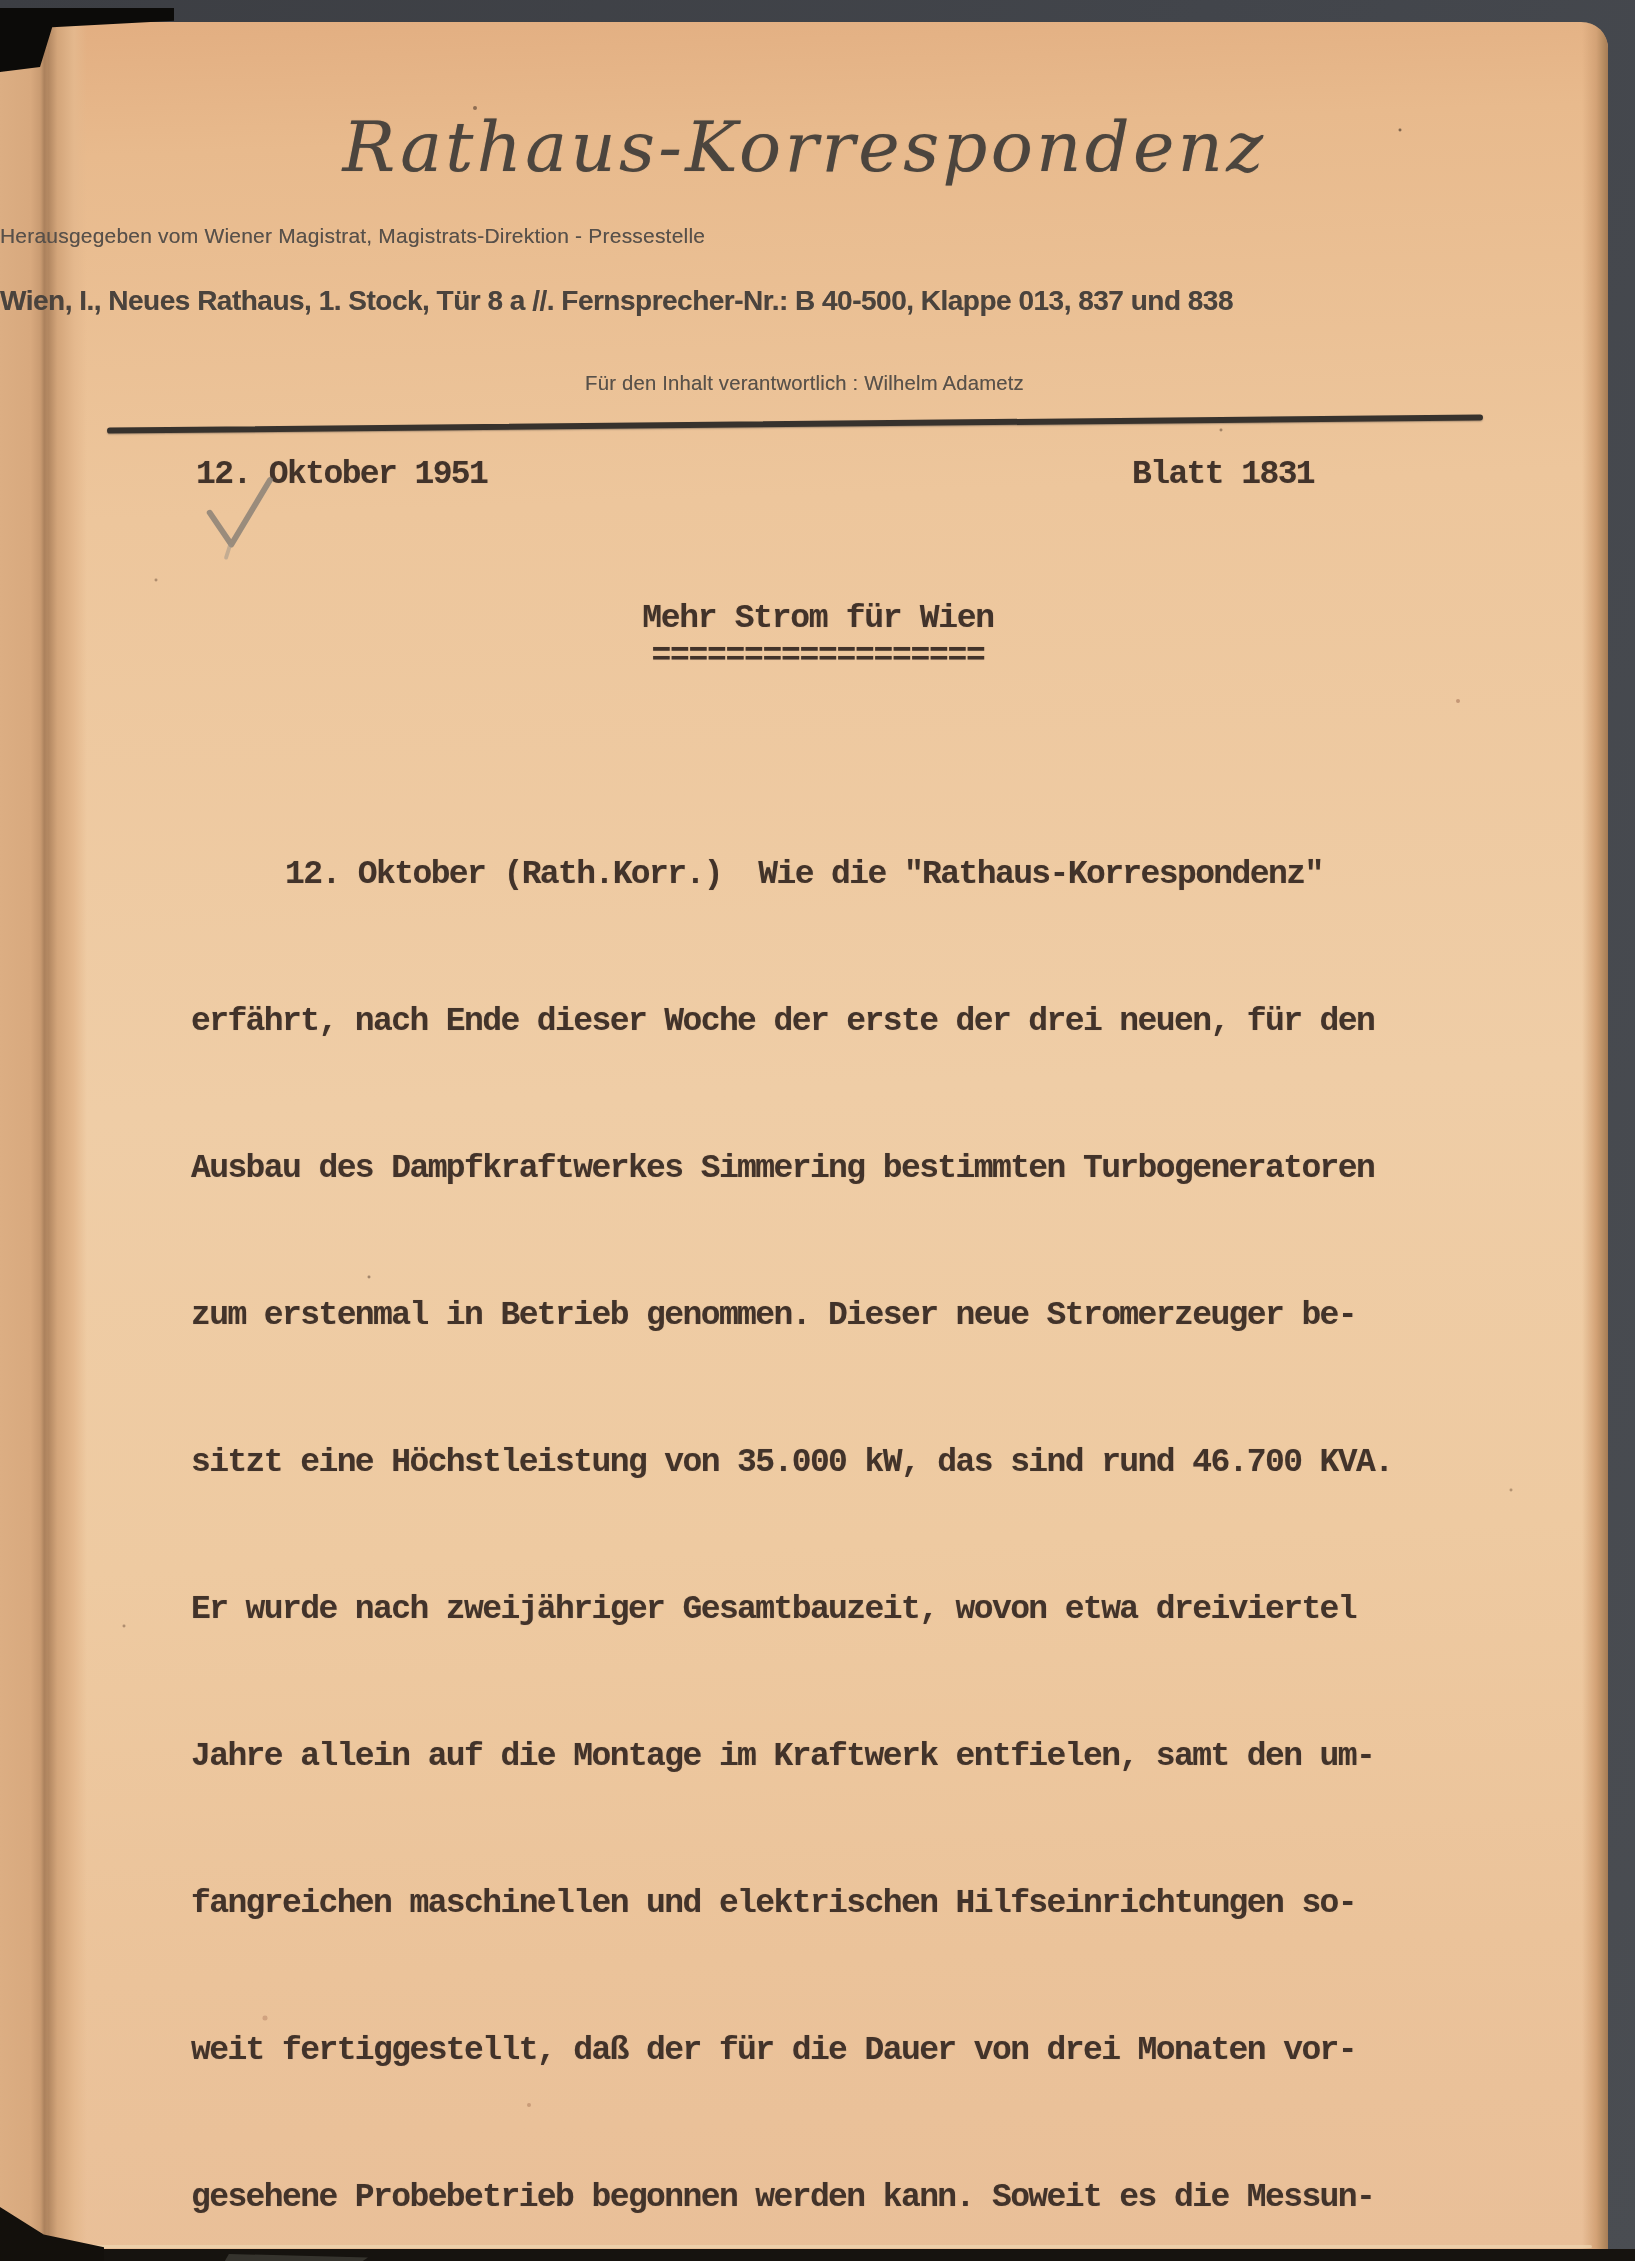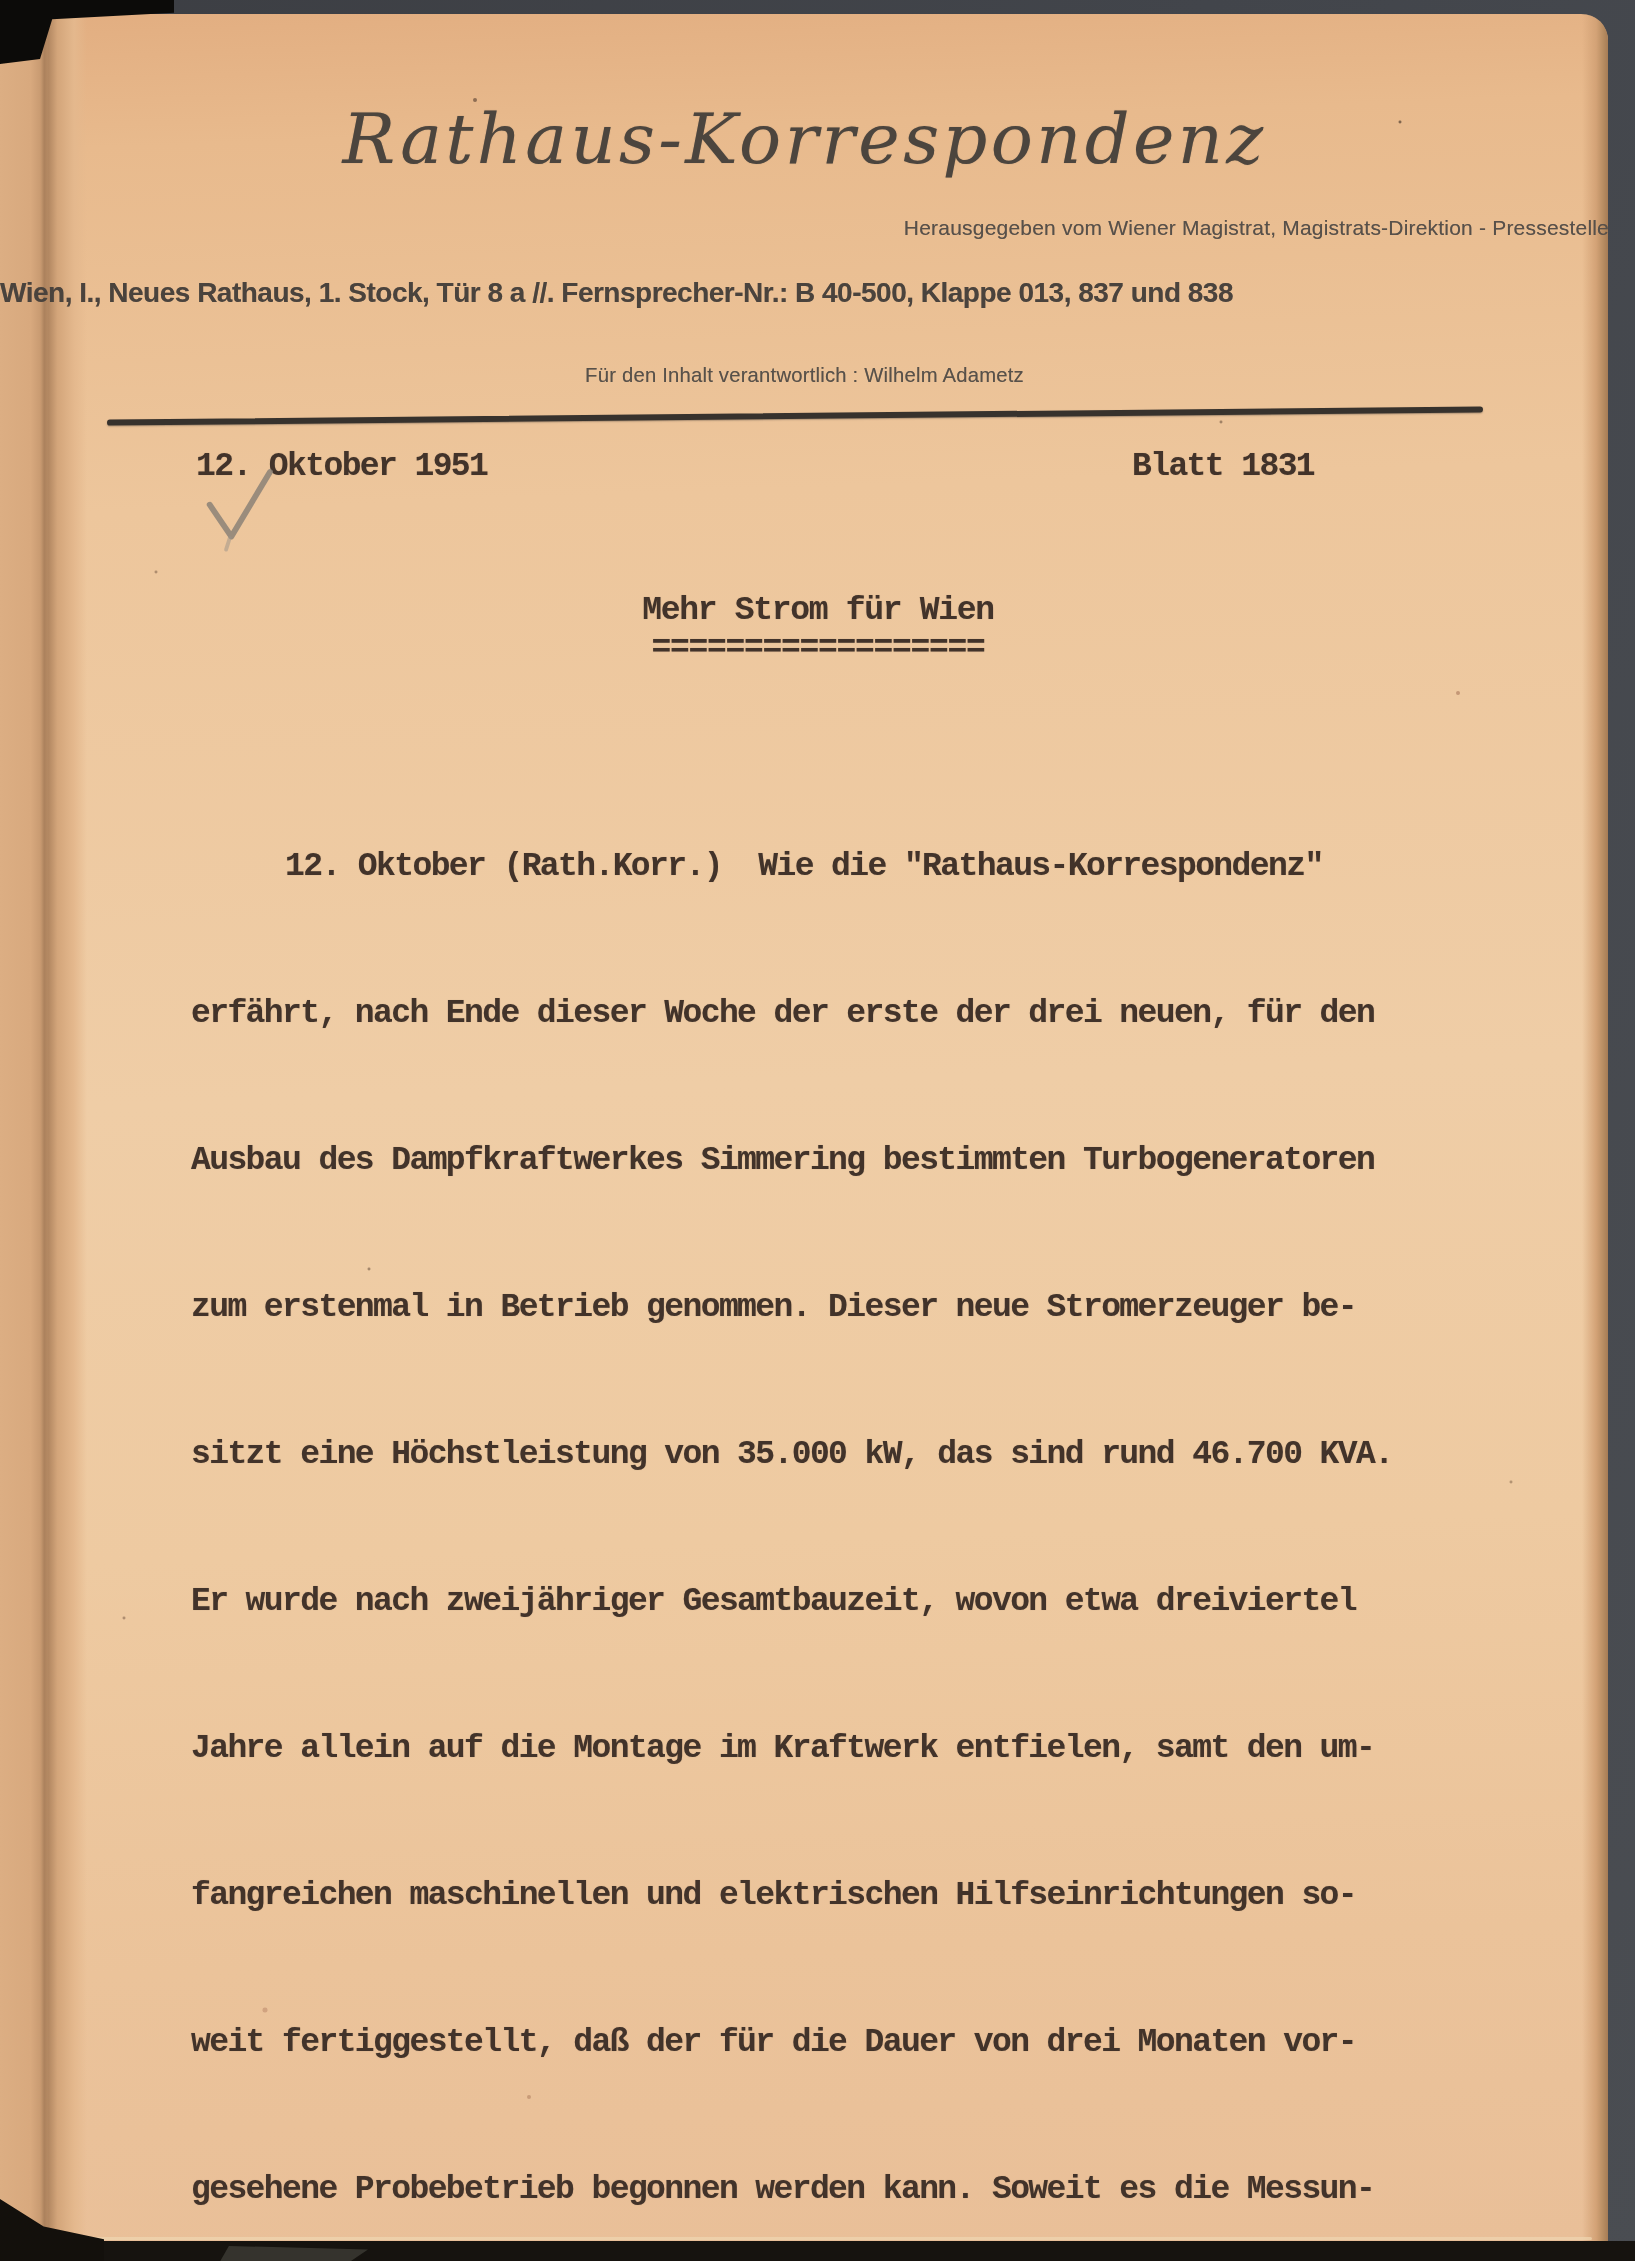--- a/index.html
+++ b/index.html
@@ -52,21 +52,21 @@
     264px 2009px 0 1.5px rgba(150,90,70,.3), 528px 2096px 0 1px rgba(140,85,60,.35),
     123px 1617px 0 0.5px rgba(80,55,40,.4), 1220px 421px 0 0.5px rgba(70,50,38,.45);}
   
   .masthead{
     position:absolute;left:0;top:88px;width:1609px;height:102px;line-height:102px;text-align:center;
     font-family:"DejaVu Serif","Liberation Serif",serif;font-style:italic;font-weight:400;
     font-size:70px;letter-spacing:3.4px;color:#4c453e;
     text-shadow:0 0 1px rgba(76,69,62,.4);
   }
   .publine{
-    position:absolute;left:0;top:213px;width:1609px;text-align:right;line-height:29px;
+    position:absolute;left:0;top:213px;width:1609px;text-align:left;line-height:29px;
     font-size:21px;color:#57504a;letter-spacing:0.2px;text-shadow:0 0 0.5px rgba(87,80,74,.5);
   }
   .addrline{
     position:absolute;left:0;top:277px;width:1609px;text-align:left;line-height:32px;
     font-size:28px;font-weight:700;color:#4a433d;letter-spacing:-0.5px;text-shadow:0 0 0.5px rgba(74,67,61,.45);
   }
   .respline{
     position:absolute;left:0;top:351px;width:1609px;text-align:center;line-height:28px;
     font-size:20.3px;color:#58514a;letter-spacing:0.2px;text-shadow:0 0 0.5px rgba(88,81,74,.5);margin-top:10px;
   }
@@ -91,21 +91,21 @@
     text-decoration-color:#3a2e25;
   }
   .bodytext{position:absolute;left:191px;top:744px;width:1287px;}
   .bodytext .ln{height:49px;}
   .bodytext .ind{padding-left:94px;}
   .checkmark{position:absolute;left:201px;top:460px;}
 </style>
 </head>
 <body>
 
-<div class="abs" style="left:0;top:0;width:1636px;height:1625px;">
+<div class="abs" style="left:0;top:8px;width:1636px;height:1625px;">
 
   <div class="page"></div>
   <div class="gutter"></div>
   <div class="crease"></div>
   <div class="page-right-edge"></div>
   <div class="specks"></div>
 
   <div class="masthead">Rathaus-Korrespondenz</div>
   <div class="publine">Herausgegeben vom Wiener Magistrat, Magistrats-Direktion - Pressestelle</div>
   <div class="addrline">Wien, I., Neues Rathaus, 1. Stock, Tür 8 a //. Fernsprecher-Nr.: B 40-500, Klappe 013, 837 und 838</div>

